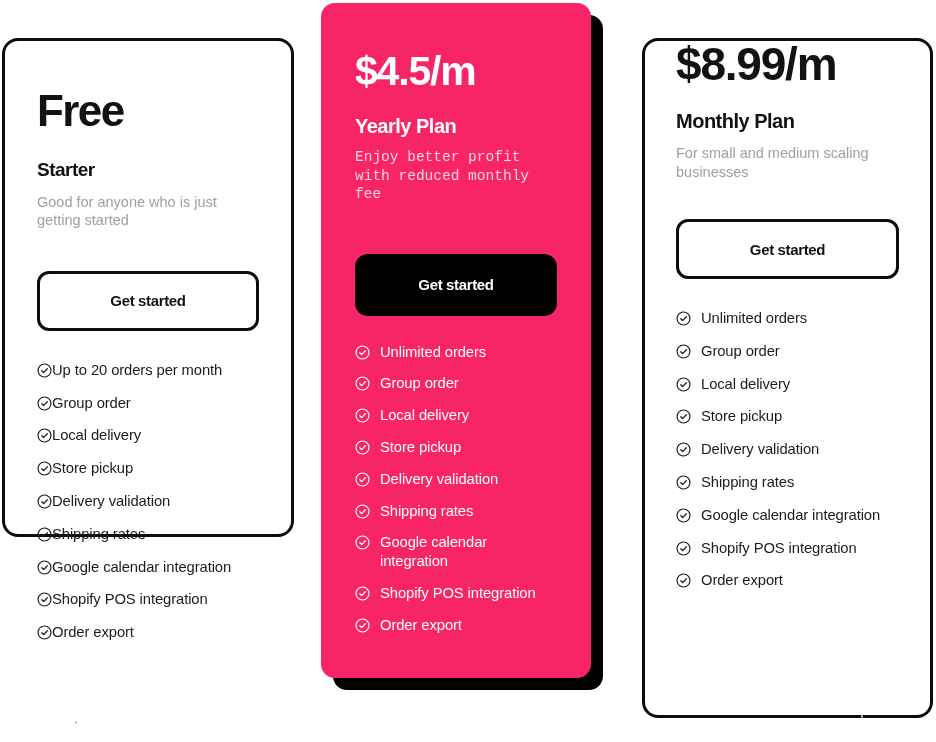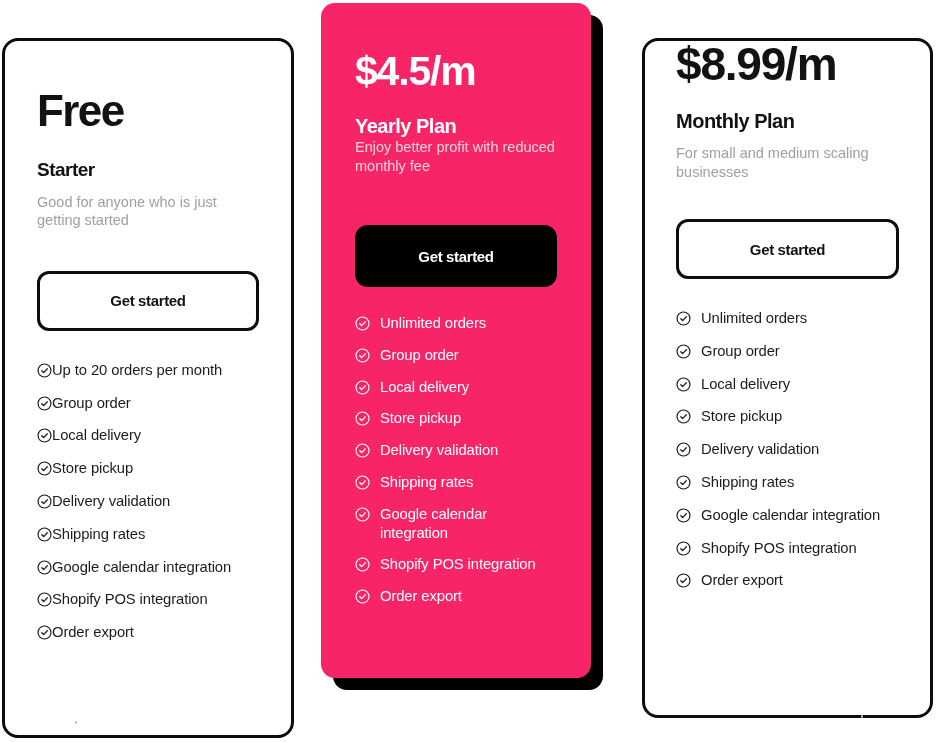--- a/index.html
+++ b/index.html
@@ -34,21 +34,21 @@
   .card.featured {
     background: #f72468;
     border: none;
     border-radius: 14px;
     box-shadow: 12px 12px 0 0 #000000;
   }
 
   
   #card-free {
     left: 2px;  top: 38px;
-    width: 292px; height: 700px;
+    width: 292px; height: 499px;
   }
   #card-yearly {
     left: 321px; top: 3px;
     width: 270px; height: 675px;
   }
   #card-monthly {
     left: 642px; top: 38px;
     width: 291px; height: 680px;
   }
 
@@ -95,21 +95,22 @@
     font-size: 14.5px;
     line-height: 1.28;
     color: #9ca0a6;
     margin: 0;
     margin-top: 11px;
     max-width: 205px;
   }
   #card-yearly .plan-desc {
     color: #fdd4e0;
     max-width: 212px;
-    margin-top: 0;
+    margin-top: 10px;
+    font-family: Liberation Mono, monospace;
   }
   #card-monthly .plan-desc { max-width: 200px; }
 
   
   .cta {
     display: flex;
     align-items: center;
     justify-content: center;
     box-sizing: border-box;
     font-family: Liberation Sans, sans-serif;

